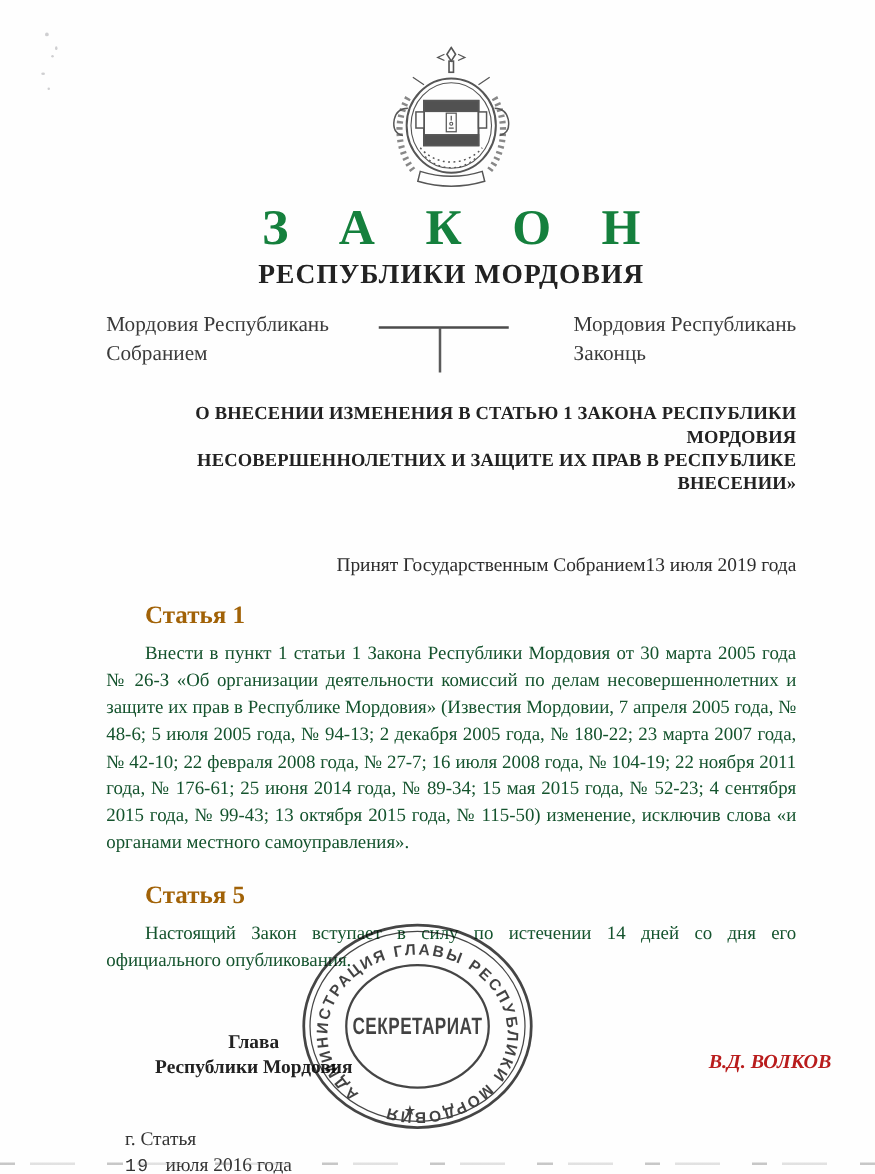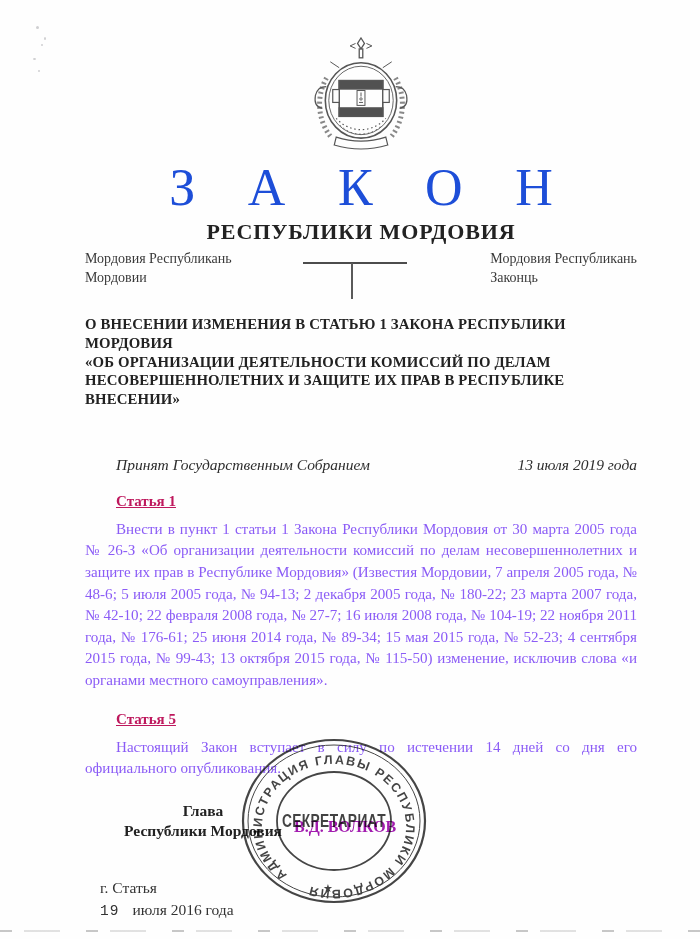--- a/index.html
+++ b/index.html
@@ -14,73 +14,72 @@
   .content{
     position:relative;
     padding:0 63px 0 85px; 
   }
   
   .emblem-wrap{ text-align:center; padding-top:37px; height:114px; }
   .emblem-wrap svg{ opacity:.88; }
   
   .law-word{
     margin-top:9px; text-align:center;
-    font-size:52px; font-weight:400; letter-spacing:.38em; text-indent:.38em;
-    color:#1d4ed8; line-height:1.08;
+    font-size:40px; font-weight:700; letter-spacing:.38em; text-indent:.38em;
+    color:#15803d; line-height:1.08;
   }
   .law-sub{
     margin-top:3px; text-align:center;
     font-size:22px; font-weight:700; letter-spacing:.04em;
     color:#222;
   }
   
   .bilingual{
-    position:relative; margin-top:5px;
+    position:relative; margin-top:17px;
     display:flex; justify-content:space-between;
-    font-size:14px; line-height:1.35; color:#3a3a3a;
+    font-size:17px; line-height:1.35; color:#3a3a3a;
   }
   .bilingual .col{ white-space:nowrap; }
   .t-mark-h{ position:absolute; left:218px; top:12px; width:104px; height:2px; background:#4c4c4c; }
   .t-mark-v{ position:absolute; left:266px; top:13px; width:1.5px; height:36px; background:#5a5a5a; }
   
   .law-title{
-    margin-top:27px; text-align:left;
+    margin-top:27px; text-align:right;
     font-size:14.8px; font-weight:700; line-height:1.27;
     color:#222; letter-spacing:.01em;
   }
   
   .adoption{
     margin-top:47px;
-    display:flex; justify-content:space-between;
+    display:flex; justify-content:flex-end;
     font-size:15.5px;
-    font-style:italic;
   }
   .adoption .adopted{ padding-left:31px; }
   
   .article-heading{
     margin-top:19px; padding-left:31px;
-    font-size:15px; font-weight:700; color:#be185d;text-decoration:underline;
+    font-size:20px; font-weight:700; color:#a16207;
   }
   .para{
     margin-top:9px;
     font-size:15.1px; line-height:21.6px;
     text-align:justify; text-indent:31px;
-    color:#8b5cf6;
+    color:#14532d;
   }
   
   .sig-row{
-    margin-top:21px;
-    display:flex; justify-content:flex-start; align-items:flex-start;
+    margin-top:44px;
+    display:flex; justify-content:space-between; align-items:flex-start;
     margin-right:-28px;
   }
   .sig-left{
     margin-left:27px; width:182px; text-align:center;
     font-size:15.5px; font-weight:700; line-height:1.28; color:#222;
   }
-  .sig-right{ font-size:16px; font-weight:700; color:#a21caf; margin-top:17px; }
+  .sig-right{ font-size:16px; font-weight:700; color:#b91c1c; margin-top:17px;font-style:italic; }
   
   .stamp{
     position:absolute; left:238px; top:735px;
     width:192px; height:172px;
     opacity:.82; mix-blend-mode:multiply;
     pointer-events:none;
   }
   .stamp text{ fill:#181818; }
   .stamp .ring-text{ font-family:"Liberation Sans",sans-serif; font-size:12.5px; font-weight:600; letter-spacing:2.2px; }
   .stamp .center-text{ font-family:"Liberation Sans",sans-serif; font-size:19px; font-weight:600; letter-spacing:.5px; }
@@ -145,33 +144,32 @@
         </g>
       </svg>
     </div>
 
     <div class="law-word">З А К О Н</div>
     <div class="law-sub">РЕСПУБЛИКИ МОРДОВИЯ</div>
 
     <div class="bilingual">
       <div class="col">
         <div>Мордовия Республикань</div>
-        <div>Мордовии</div>
+        <div>Собранием</div>
       </div>
       <div class="t-mark-h"></div>
       <div class="t-mark-v"></div>
       <div class="col">
         <div>Мордовия Республикань</div>
         <div>Законць</div>
       </div>
     </div>
 
     <div class="law-title">
       <div>О ВНЕСЕНИИ ИЗМЕНЕНИЯ В СТАТЬЮ 1 ЗАКОНА РЕСПУБЛИКИ МОРДОВИЯ</div>
-      <div>«ОБ ОРГАНИЗАЦИИ ДЕЯТЕЛЬНОСТИ КОМИССИЙ ПО ДЕЛАМ</div>
       <div>НЕСОВЕРШЕННОЛЕТНИХ И ЗАЩИТЕ ИХ ПРАВ В РЕСПУБЛИКЕ ВНЕСЕНИИ»</div>
     </div>
 
     <div class="adoption">
       <span class="adopted">Принят Государственным Собранием</span>
       <span>13 июля 2019 года</span>
     </div>
 
     <div class="article-heading">Статья 1</div>
     <div class="para">Внести в пункт 1 статьи 1 Закона Республики Мордовия от 30 марта 2005 года № 26-З «Об организации деятельности комиссий по делам несовершеннолетних и защите их прав в Республике Мордовия» (Известия Мордовии, 7 апреля 2005 года, № 48-6; 5 июля 2005 года, № 94-13; 2 декабря 2005 года, № 180-22; 23 марта 2007 года, № 42-10; 22 февраля 2008 года, № 27-7; 16 июля 2008 года, № 104-19; 22 ноября 2011 года, № 176-61; 25 июня 2014 года, № 89-34; 15 мая 2015 года, № 52-23; 4 сентября 2015 года, № 99-43; 13 октября 2015 года, № 115-50) изменение, исключив слова «и органами местного самоуправления».</div>

